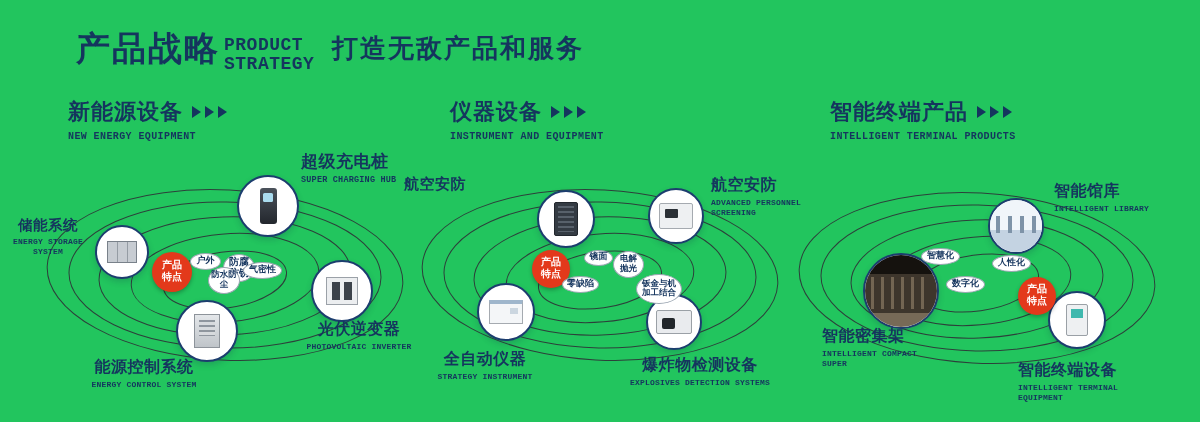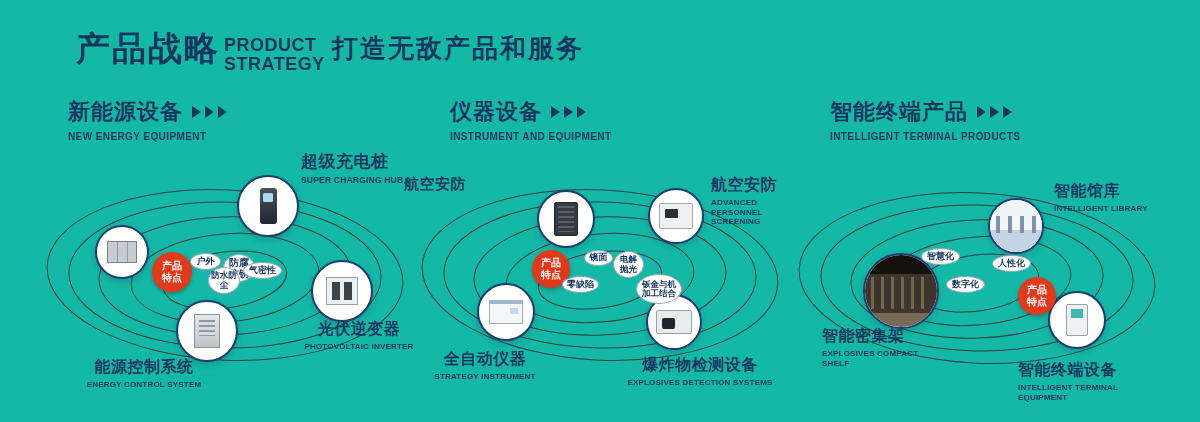--- a/index.html
+++ b/index.html
@@ -1,19 +1,19 @@
 <!DOCTYPE html>
 <html><head>
 <meta charset="utf-8">
 <style>
   * { margin:0; padding:0; box-sizing:border-box; }
   html,body { background:#ffffff; }
   .canvas {
-    position:relative; width:1200px; height:422px; background:#14b8a6;
-    overflow:hidden; font-family:Liberation Sans, sans-serif; color:#15355E;
+    position:relative; width:1200px; height:422px; background:#22c55e;
+    overflow:hidden; font-family:Liberation Mono, monospace; color:#15355E;
   }
   svg { overflow:visible; display:block; }
 
   
   .hdr-title { position:absolute; font-size:34px; font-weight:900; letter-spacing:2px; color:#15355E; }
   .hdr-sub { position:absolute; font-size:18px; font-weight:800; line-height:1.08; letter-spacing:.5px; color:#15355E; }
   .hdr-tagline { position:absolute; font-size:26px; font-weight:900; letter-spacing:2px; color:#15355E; }
 
   
   .sec-head { position:absolute; }
@@ -161,20 +161,24 @@
   <div class="badge" style="left:152px;top:252px;width:40px;height:40px">
     <span>产品</span>
     <span>特点</span>
   </div>
 
   <div class="tag" style="left:223px;top:254px;width:32px;height:28px;font-size:10px">防腐防锈</div>
   <div class="tag" style="left:190px;top:253px;width:31px;height:17px">户外</div>
   <div class="tag" style="left:243px;top:262px;width:39px;height:17px">气密性</div>
   <div class="tag" style="left:208px;top:267px;width:32px;height:27px;font-size:8.5px">防水防尘</div>
 
+  <div class="lbl" style="left:2px;top:216px;width:92px;text-align:center">
+    <div class="cn" style="font-size:14.5px">储能系统</div>
+    <div class="en">ENERGY STORAGE SYSTEM</div>
+  </div>
   <div class="lbl" style="left:301px;top:150px">
     <div class="cn" style="font-size:17px">超级充电桩</div>
     <div class="en" style="font-size:8.5px">SUPER CHARGING HUB</div>
   </div>
   <div class="lbl" style="left:300px;top:319px;width:118px;text-align:center">
     <div class="cn" style="font-size:16px">光伏逆变器</div>
     <div class="en">PHOTOVOLTAIC INVERTER</div>
   </div>
   <div class="lbl" style="left:83px;top:357px;width:122px;text-align:center">
     <div class="cn" style="font-size:16px">能源控制系统</div>
@@ -238,20 +242,20 @@
   <div class="tag" style="left:921px;top:248px;width:39px;height:17px">智慧化</div>
   <div class="tag" style="left:992px;top:255px;width:39px;height:17px">人性化</div>
   <div class="tag" style="left:946px;top:276px;width:39px;height:17px">数字化</div>
 
   <div class="lbl" style="left:1054px;top:181px">
     <div class="cn" style="font-size:16px">智能馆库</div>
     <div class="en">INTELLIGENT LIBRARY</div>
   </div>
   <div class="lbl" style="left:822px;top:326px;width:112px;">
     <div class="cn" style="font-size:16px">智能密集架</div>
-    <div class="en">EXPLOSIVES COMPACT SHELF</div>
+    <div class="en">INTELLIGENT COMPACT SUPER</div>
   </div>
   <div class="lbl" style="left:1018px;top:360px;width:150px;">
     <div class="cn" style="font-size:16px">智能终端设备</div>
     <div class="en">INTELLIGENT TERMINAL EQUIPMENT</div>
   </div>
 
 </div>
 
 </body></html>

